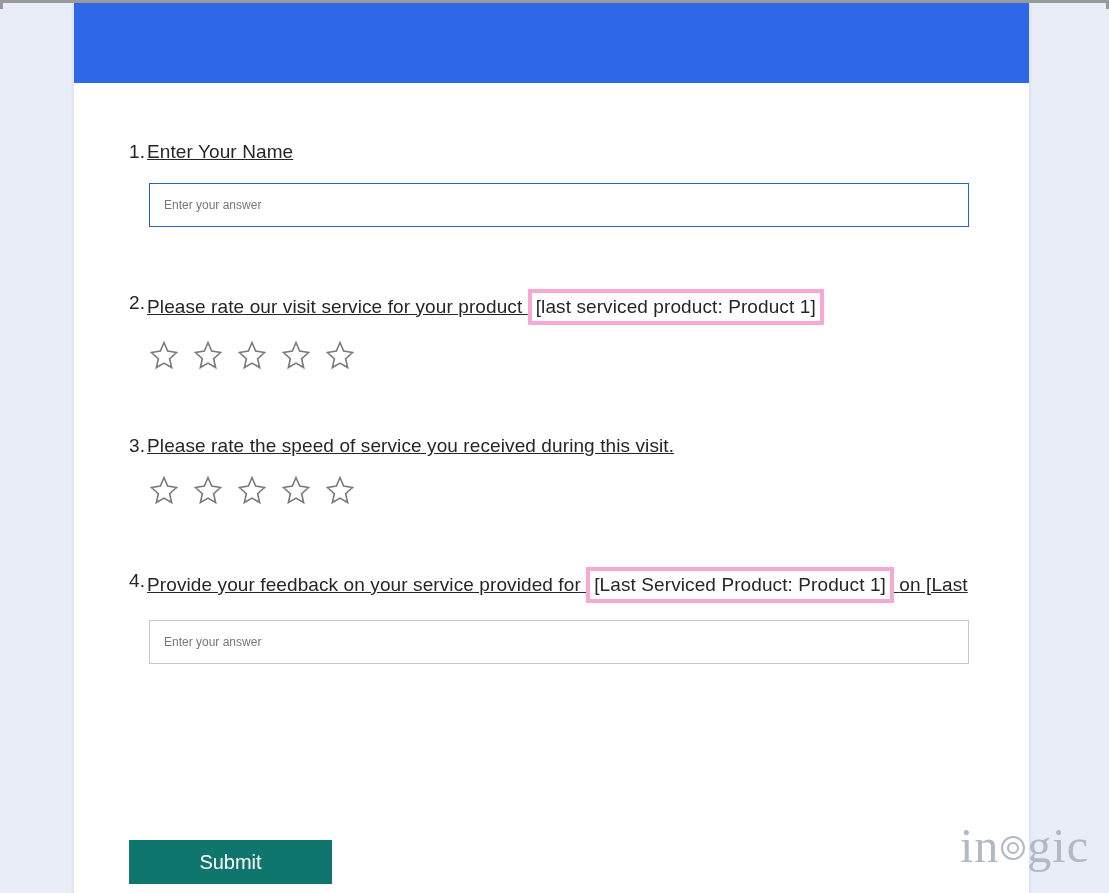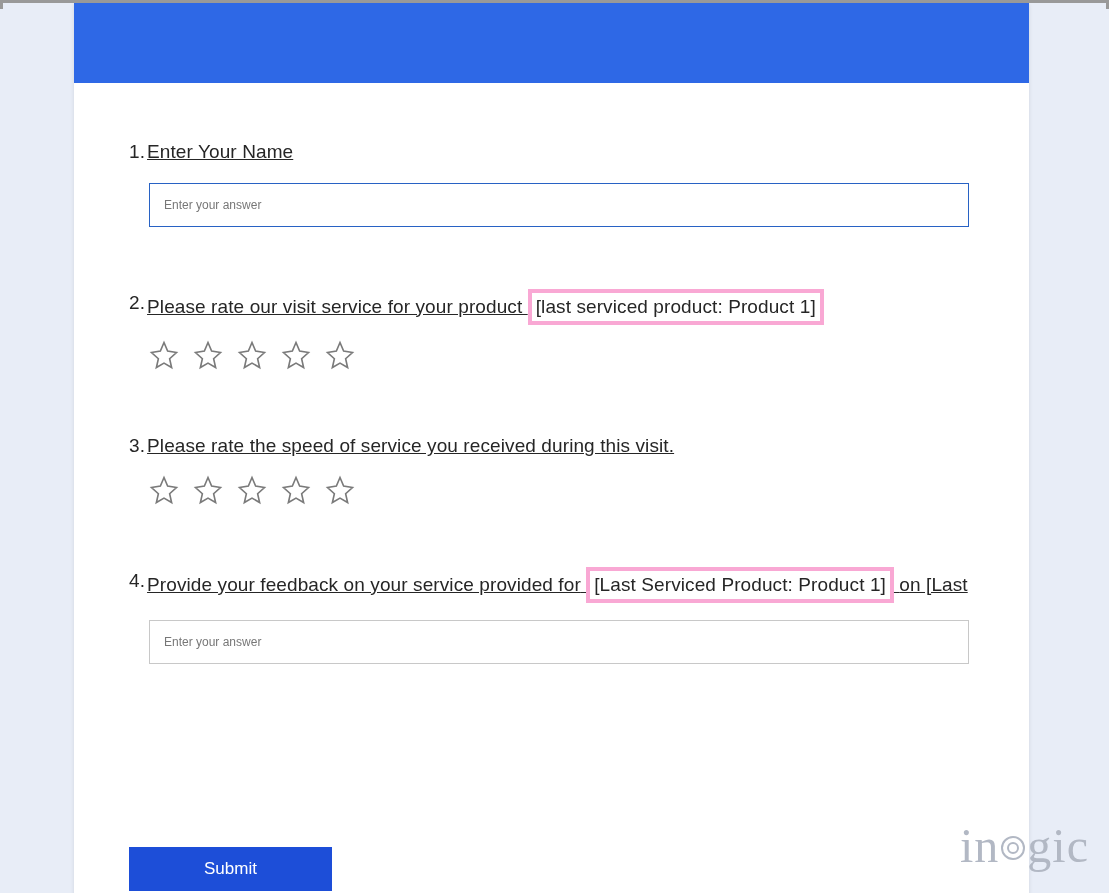--- a/index.html
+++ b/index.html
@@ -100,27 +100,27 @@
     .star svg {
       width: 100%;
       height: 100%;
       fill: none;
       stroke: #7a7a7a;
       stroke-width: 1.3;
     }
     .submit-btn {
       position: absolute;
       left: 55px;
-      bottom: 5px;
+      bottom: 12px;
       width: 203px;
       height: 44px;
-      background: #1d4ed8;
+      background: #0f766e;
       color: #fff;
       border: none;
-      font-size: 17px;
+      font-size: 20px;
       font-family: inherit;
       cursor: pointer;
     }
     .watermark {
       position: absolute;
       right: 20px;
       bottom: 20px;
       font-family: Georgia, serif;
       font-size: 48px;
       color: #b2b8c4;

